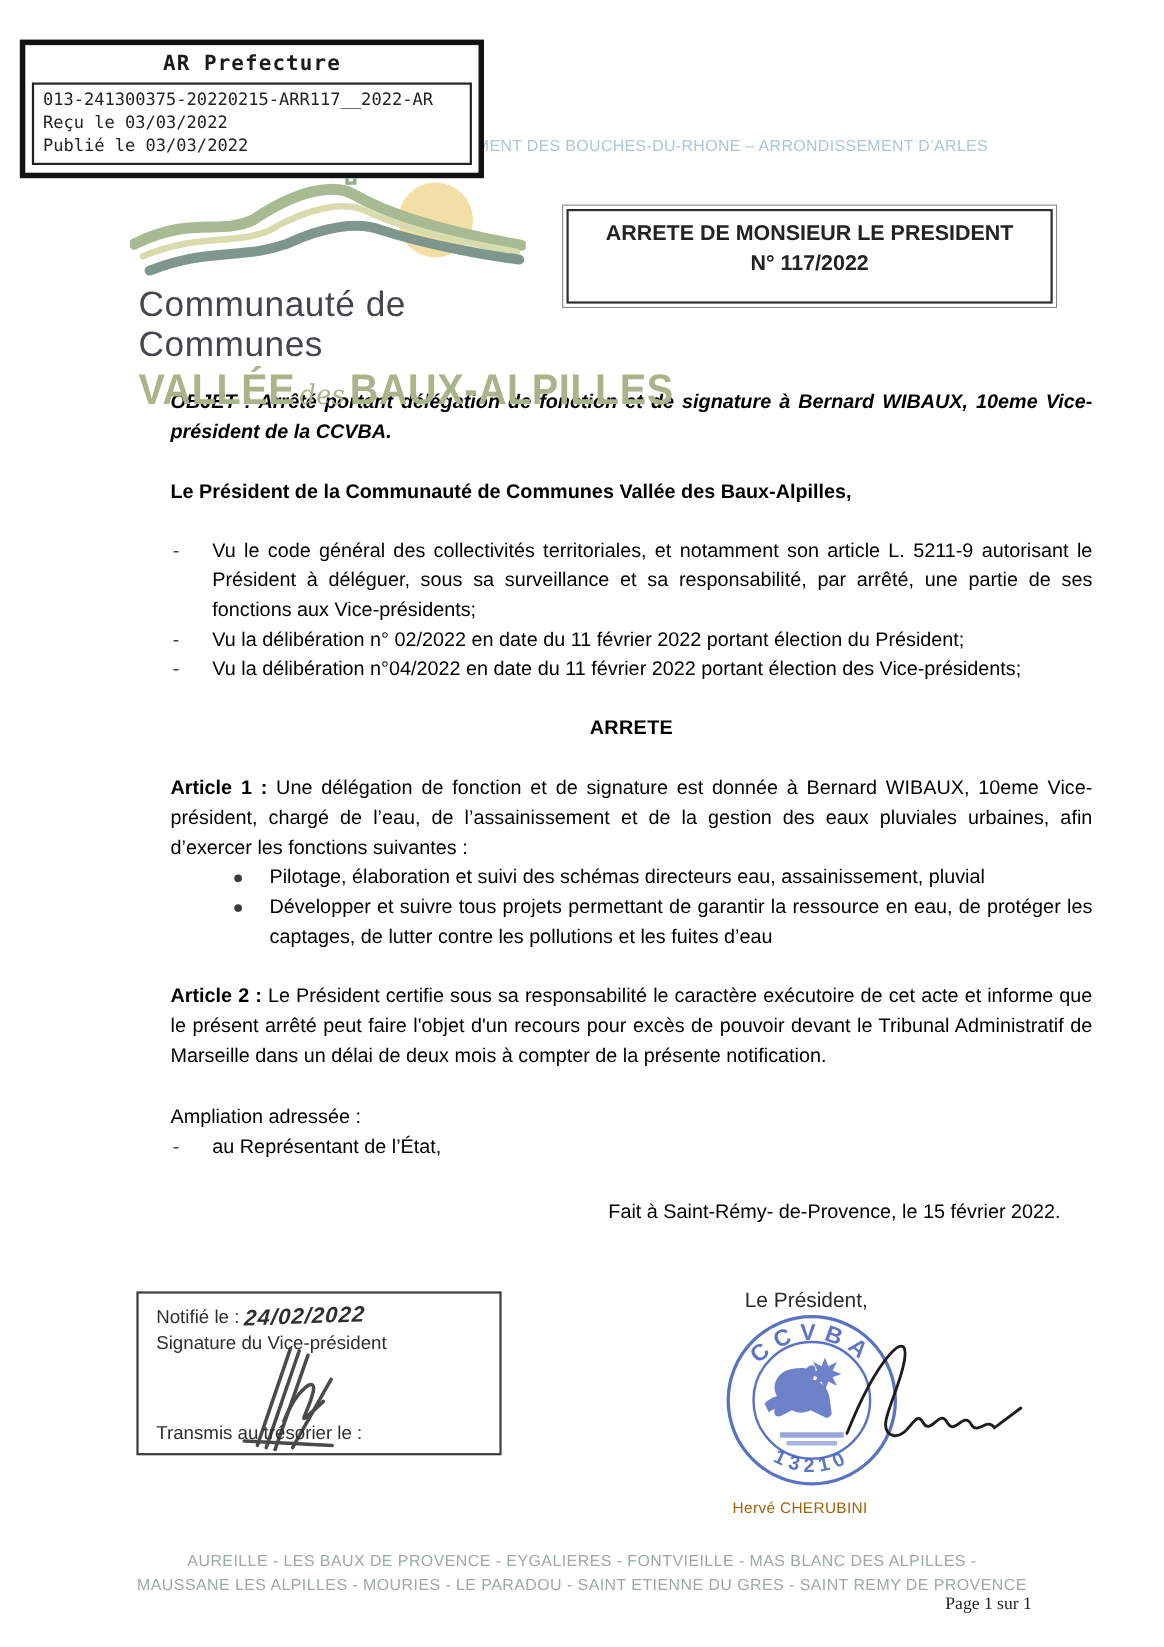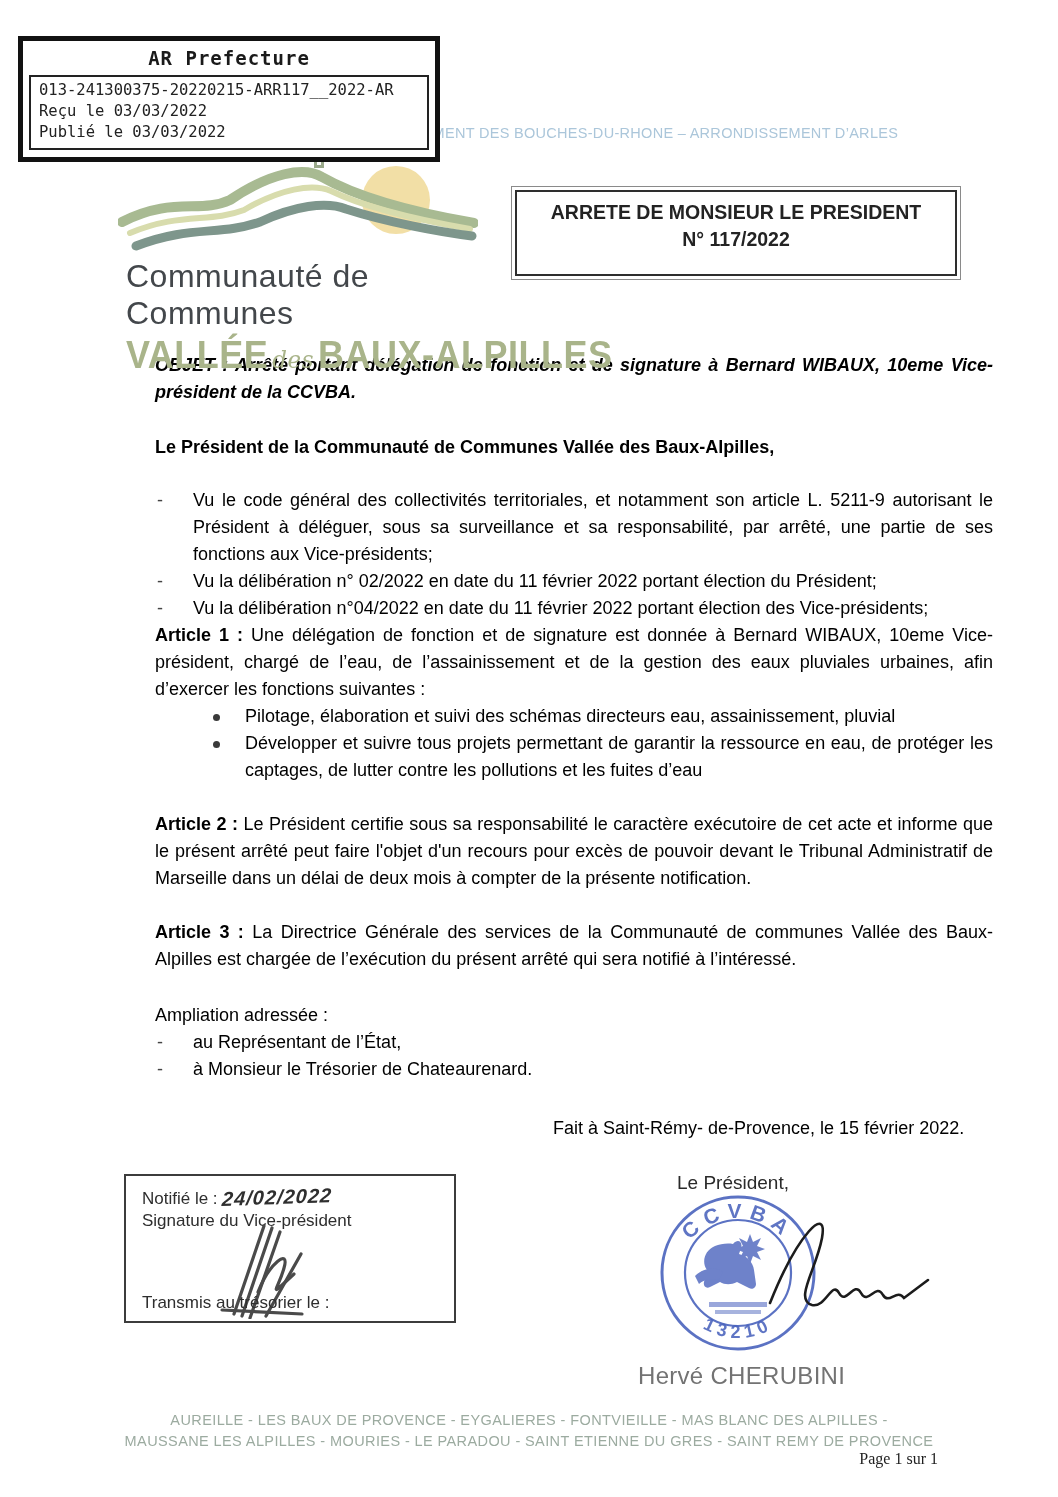--- a/index.html
+++ b/index.html
@@ -83,21 +83,21 @@
     font-style:italic;font-size:20px;color:#2f2f2f;letter-spacing:1px;
     display:inline-block;transform:rotate(-2deg) skewX(-6deg);font-weight:bold;
   }
   .notify-box .sig-label{margin-top:2px;}
   .vice-sig{position:absolute;left:80px;top:38px;}
   .transmis{position:absolute;left:16px;bottom:8px;}
   
   .president-label{position:absolute;left:677px;top:1172px;font-size:19px;color:#2a2a2a;}
   .stamp{position:absolute;left:657px;top:1192px;z-index:1;}
   .president-sig{position:absolute;left:758px;top:1208px;z-index:2;}
-  .president-name{position:absolute;left:638px;top:1362px;font-size:24px;color:#737373;letter-spacing:.3px;}
+  .president-name{position:absolute;left:666px;top:1362px;font-size:14px;color:#a16207;letter-spacing:.3px;}
   
   .footer{
     position:absolute;left:0;top:1410px;width:100%;text-align:center;
     color:#9caba0;font-size:14.5px;line-height:21px;letter-spacing:.4px;
   }
   .page-number{
     position:absolute;right:120px;top:1450px;
     font-family:"Liberation Serif","DejaVu Serif",serif;font-size:16px;color:#1f1f1f;
   }
 </style>
@@ -139,36 +139,35 @@
   <p class="objet">OBJET : Arrêté portant délégation de fonction et de signature à Bernard WIBAUX, 10eme Vice-président de la CCVBA.</p>
 
   <p class="salutation">Le Président de la Communauté de Communes Vallée des Baux-Alpilles,</p>
 
   <ul class="dash-list">
     <li>Vu le code général des collectivités territoriales, et notamment son article L. 5211-9 autorisant le Président à déléguer, sous sa surveillance et sa responsabilité, par arrêté, une partie de ses fonctions aux Vice-présidents;</li>
     <li>Vu la délibération n° 02/2022 en date du 11 février 2022 portant élection du Président;</li>
     <li>Vu la délibération n°04/2022 en date du 11 février 2022 portant élection des Vice-présidents;</li>
   </ul>
 
+  <p class="arrete-heading">ARRETE</p>
 
   <p><span class="art-label">Article 1 :</span><span> Une délégation de fonction et de signature est donnée à Bernard WIBAUX, 10eme Vice-président, chargé de l’eau, de l’assainissement et de la gestion des eaux pluviales urbaines, afin d’exercer les fonctions suivantes :</span></p>
 
   <ul class="bullet-list">
     <li>Pilotage, élaboration et suivi des schémas directeurs eau, assainissement, pluvial</li>
     <li>Développer et suivre tous projets permettant de garantir la ressource en eau, de protéger les captages, de lutter contre les pollutions et les fuites d’eau</li>
   </ul>
 
   <p class="article"><span class="art-label">Article 2 :</span><span> Le Président certifie sous sa responsabilité le caractère exécutoire de cet acte et informe que le présent arrêté peut faire l'objet d'un recours pour excès de pouvoir devant le Tribunal Administratif de Marseille dans un délai de deux mois à compter de la présente notification.</span></p>
 
-  <p class="article"><span class="art-label">Article 3 :</span><span> La Directrice Générale des services de la Communauté de communes Vallée des Baux-Alpilles est chargée de l’exécution du présent arrêté qui sera notifié à l’intéressé.</span></p>
 
   <p class="ampliation">Ampliation adressée :</p>
   <ul class="dash-list">
     <li>au Représentant de l’État,</li>
-    <li>à Monsieur le Trésorier de Chateaurenard.</li>
   </ul>
 
   <p class="date-line">Fait à Saint-Rémy- de-Provence, le 15 février 2022.</p>
 </div>
 
 <div class="notify-box">
   <div><span>Notifié le :</span> <span class="handwritten">24/02/2022</span></div>
   <div class="sig-label">Signature du Vice-président</div>
   <svg class="vice-sig" width="130" height="105" viewBox="0 0 130 105">
     <g fill="none" stroke="#4a4a4a" stroke-width="3.2" stroke-linecap="round">

